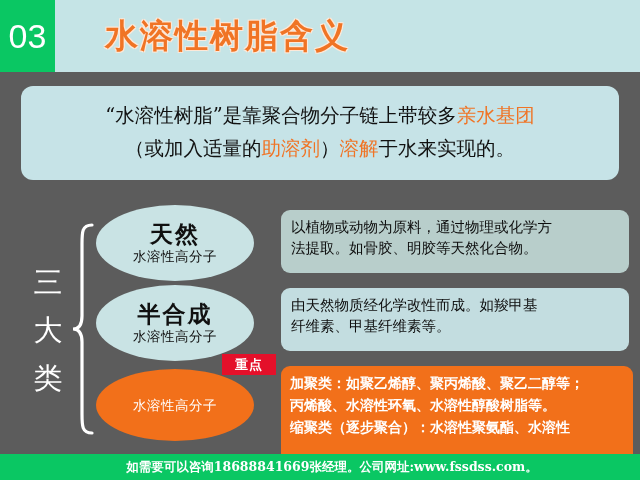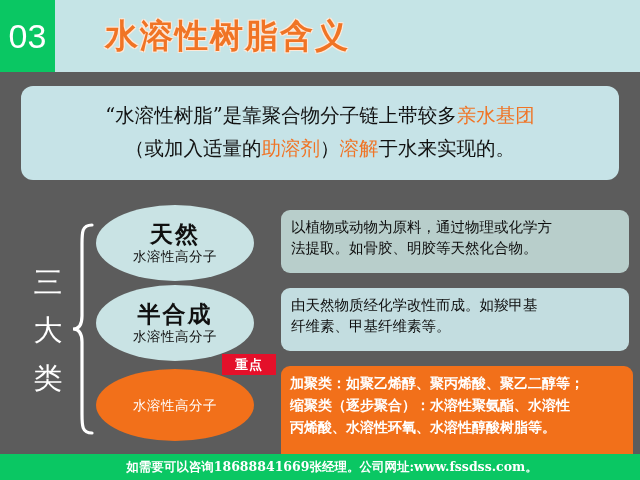--- a/index.html
+++ b/index.html
@@ -277,21 +277,21 @@
     <div class="desc-line">法提取。如骨胶、明胶等天然化合物。</div>
   </div>
 
   <div class="desc-box" id="desc-semi">
     <div class="desc-line">由天然物质经化学改性而成。如羧甲基</div>
     <div class="desc-line">纤维素、甲基纤维素等。</div>
   </div>
 
   <div class="desc-box" id="desc-synth">
     <div class="desc-line">加聚类：如聚乙烯醇、聚丙烯酸、聚乙二醇等；</div>
+    <div class="desc-line">丙烯酸、水溶性环氧、水溶性醇酸树脂等。</div>
     <div class="desc-line">缩聚类（逐步聚合）：水溶性聚氨酯、水溶性</div>
-    <div class="desc-line">丙烯酸、水溶性环氧、水溶性醇酸树脂等。</div>
   </div>
 
   <div id="footer">
     <span id="footer-text">如需要可以咨询18688841669张经理。公司网址:www.fssdss.com。</span>
   </div>
 
 </div>
 
 </body></html>

